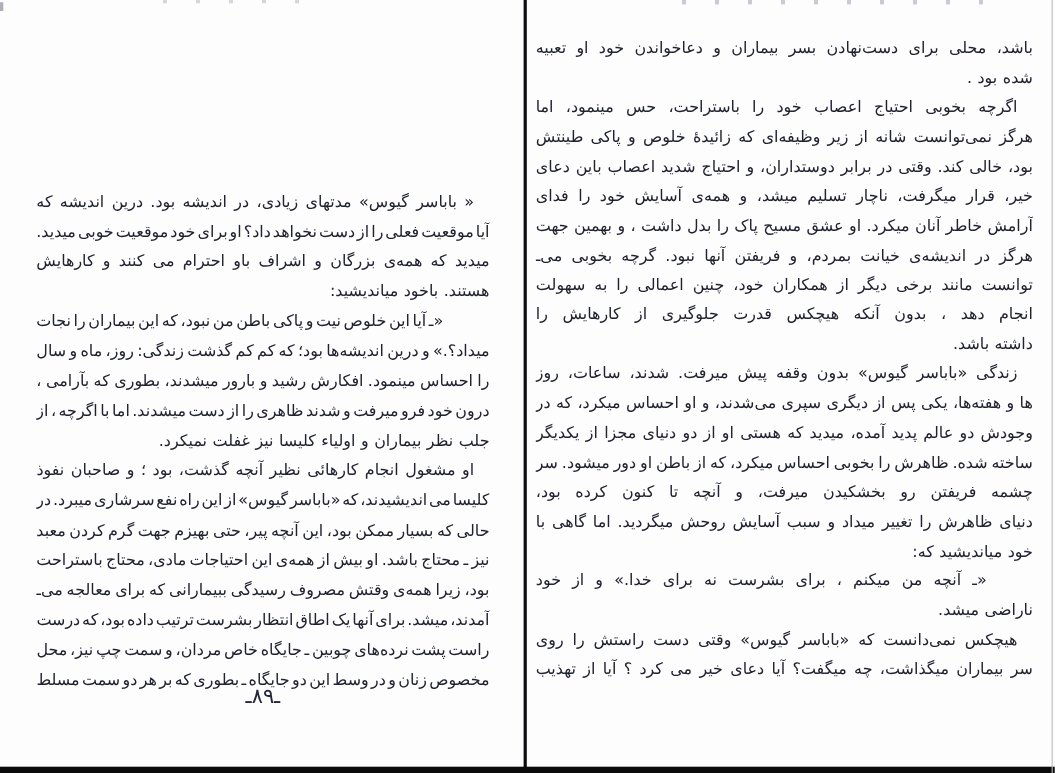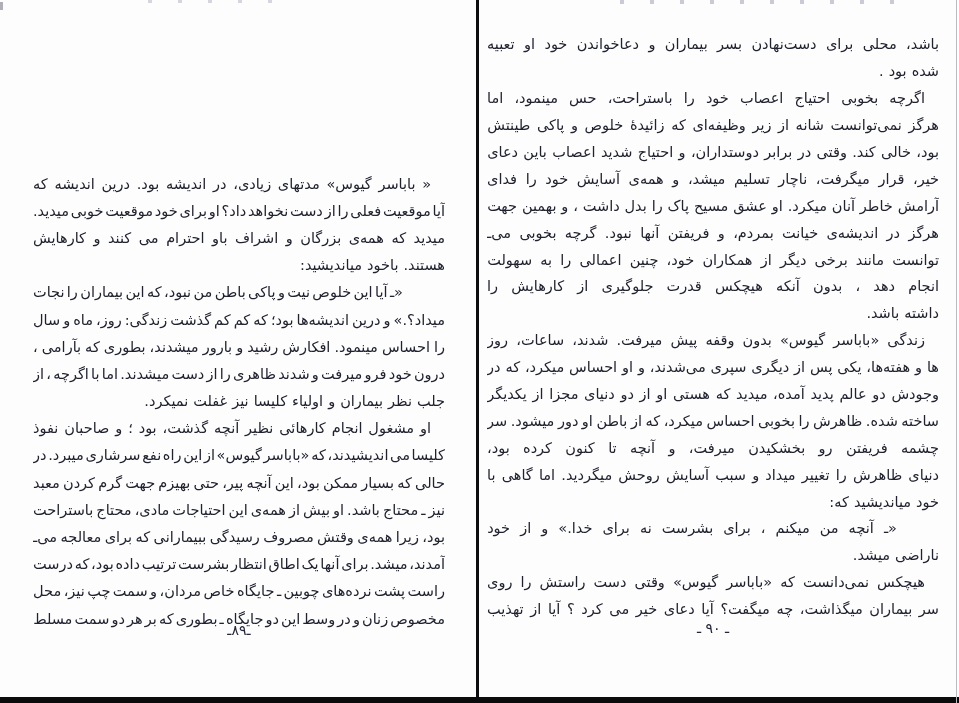--- a/index.html
+++ b/index.html
@@ -42,21 +42,21 @@
     display:flex; justify-content:space-between; align-items:center;
     font-size:14.5px; white-space:nowrap; overflow:hidden;
   }
   .left  .tline { height:27.2px; }
   .right .tline { height:26.9px; }
   .tline.end   { justify-content:flex-start; gap:5px; }
   .tline.para  { padding-right:14px; }
   .tline.quote { padding-right:42px; }
 
   .pagenum {
-    position:absolute; direction:rtl; font-size:14px; color:#24263a;
+    position:absolute; direction:rtl; font-size:19px; color:#24263a;
     text-align:center; letter-spacing:1px;
   }
   .left  .pagenum { top:622px; left:33px; width:412px; }
   .right .pagenum { top:620px; left:8px;  width:452px; }
 </style>
 </head>
 <body>
 
 <div class="scan">
 
@@ -589,19 +589,18 @@
           <span>دعای</span>
           <span>خیر</span>
           <span>می</span>
           <span>کرد</span>
           <span>؟</span>
           <span>آیا</span>
           <span>از</span>
           <span>تهذیب</span>
         </div>
       </div>
-    <div class="pagenum">ـ ۹۰ ـ</div>
   </div>
 
   <div class="bottom-band"></div>
   <div class="right-edge-line"></div>
 
 </div>
 
 </body></html>

